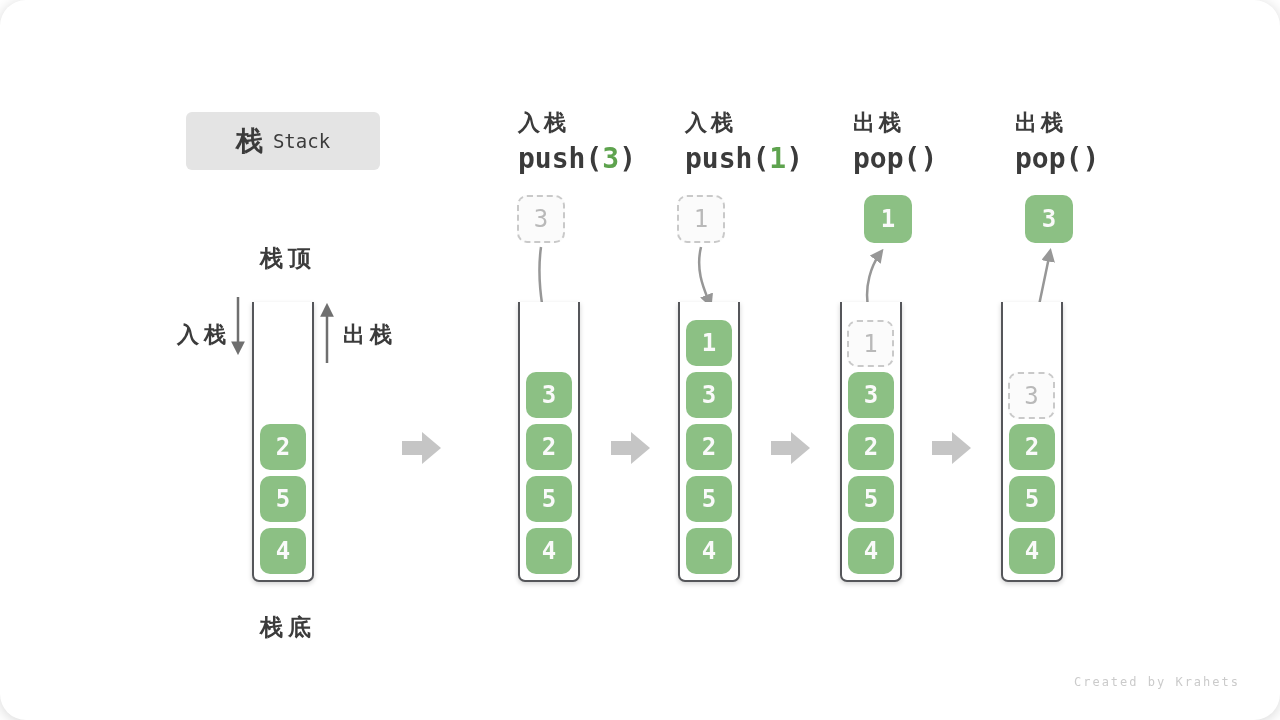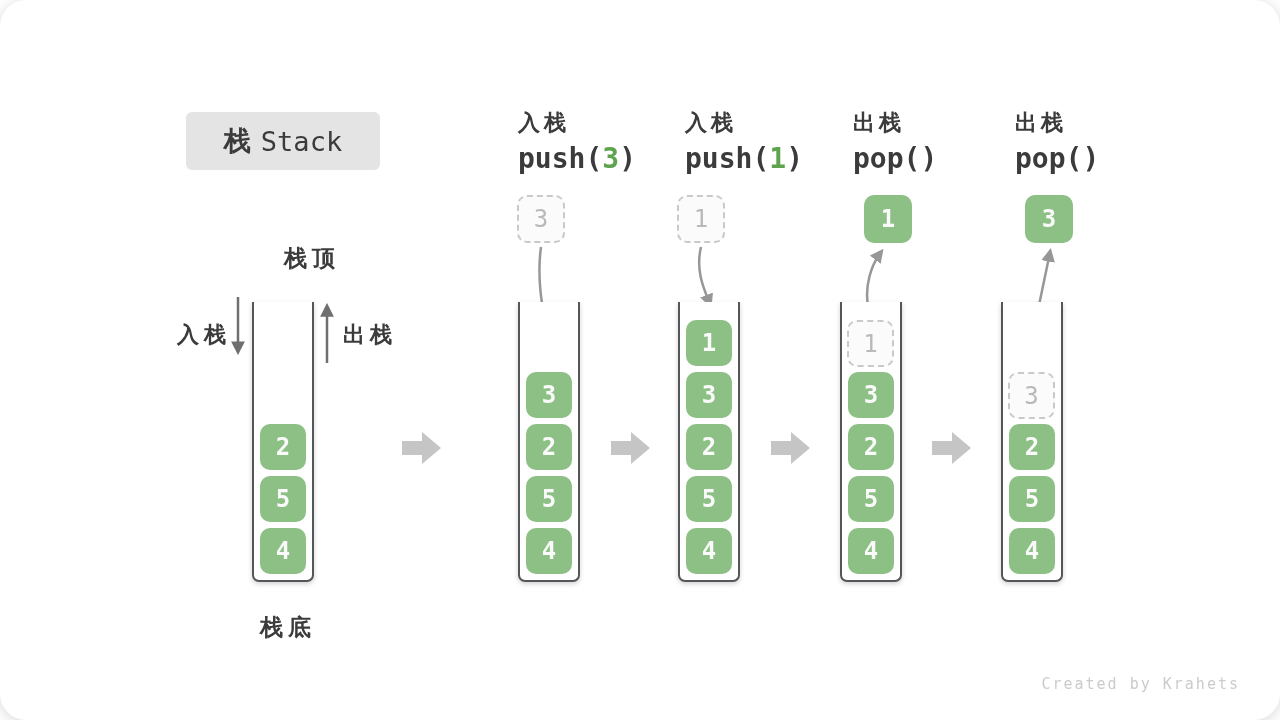--- a/index.html
+++ b/index.html
@@ -10,21 +10,21 @@
   }
   .overlay{position:absolute;left:0;top:0;pointer-events:none;}
 
   .title-box{
     position:absolute;left:186px;top:112px;width:194px;height:58px;
     background:var(--title-bg);border-radius:6px;
     display:flex;align-items:center;justify-content:center;gap:10px;
     color:var(--ink);
   }
   .title-zh{font-size:27px;font-weight:700;}
-  .title-en{font-size:27px;font-family:"DejaVu Sans Mono",monospace;font-weight:500;}
+  .title-en{font-size:19px;font-family:"DejaVu Sans Mono",monospace;font-weight:500;}
 
   .zh-label{
     position:absolute;color:var(--ink);font-size:23px;font-weight:700;
     letter-spacing:5px;white-space:nowrap;
   }
 
   .stack-container{
     position:absolute;width:62px;height:280px;background:#ffffff;
     border-left:2px solid #55565a;border-right:2px solid #55565a;border-bottom:2px solid #55565a;
     border-radius:0 0 7px 7px;box-shadow:0 2px 5px rgba(0,0,0,0.18);
@@ -56,21 +56,21 @@
     letter-spacing:4px;white-space:nowrap;
   }
   .caption-code{
     position:absolute;color:var(--ink);font-size:28px;font-weight:600;
     font-family:"DejaVu Sans Mono",monospace;white-space:nowrap;
   }
   .caption-code .arg{color:var(--accent);font-weight:700;}
 
   .credit{
     position:absolute;right:40px;top:675px;
-    font-family:"DejaVu Sans Mono",monospace;font-size:15px;color:var(--credit);
+    font-family:"DejaVu Sans Mono",monospace;font-size:12px;color:var(--credit);
     letter-spacing:2px;
   }
 
   .curve{stroke:var(--curve);stroke-width:2.5;fill:none;}
   .straight{stroke:#6f6f6f;stroke-width:2.5;fill:none;}
   .big-arrow{fill:var(--big-arrow);}
   .mk-dark{fill:#6f6f6f;}
   .mk-gray{fill:var(--curve);}
 </style>
 </head>
@@ -100,21 +100,21 @@
     <polygon class="big-arrow" transform="translate(630,448)" points="-19,-7 1,-7 1,-16 20,0 1,16 1,7 -19,7"></polygon>
     <polygon class="big-arrow" transform="translate(790,448)" points="-19,-7 1,-7 1,-16 20,0 1,16 1,7 -19,7"></polygon>
     <polygon class="big-arrow" transform="translate(951,448)" points="-19,-7 1,-7 1,-16 20,0 1,16 1,7 -19,7"></polygon>
   </svg>
 
   <div class="title-box">
     <span class="title-zh">栈</span>
     <span class="title-en">Stack</span>
   </div>
 
-  <div class="zh-label" style="left:260px;top:243px;margin-left:24px;">栈顶</div>
+  <div class="zh-label" style="left:260px;top:243px;">栈顶</div>
   <div class="zh-label" style="left:260px;top:612px;">栈底</div>
   <div class="zh-label" style="left:177px;top:320px;font-size:22px;">入栈</div>
   <div class="zh-label" style="left:343px;top:320px;font-size:22px;">出栈</div>
 
   <div id="stages">
       <div class="stack-container" style="left: 252px; top: 302px;"></div>
       <div class="cell" style="left: 260px; top: 424px;">2</div>
       <div class="cell" style="left: 260px; top: 476px;">5</div>
       <div class="cell" style="left: 260px; top: 528px;">4</div>
       <div class="stack-container" style="left: 518px; top: 302px;"></div>

